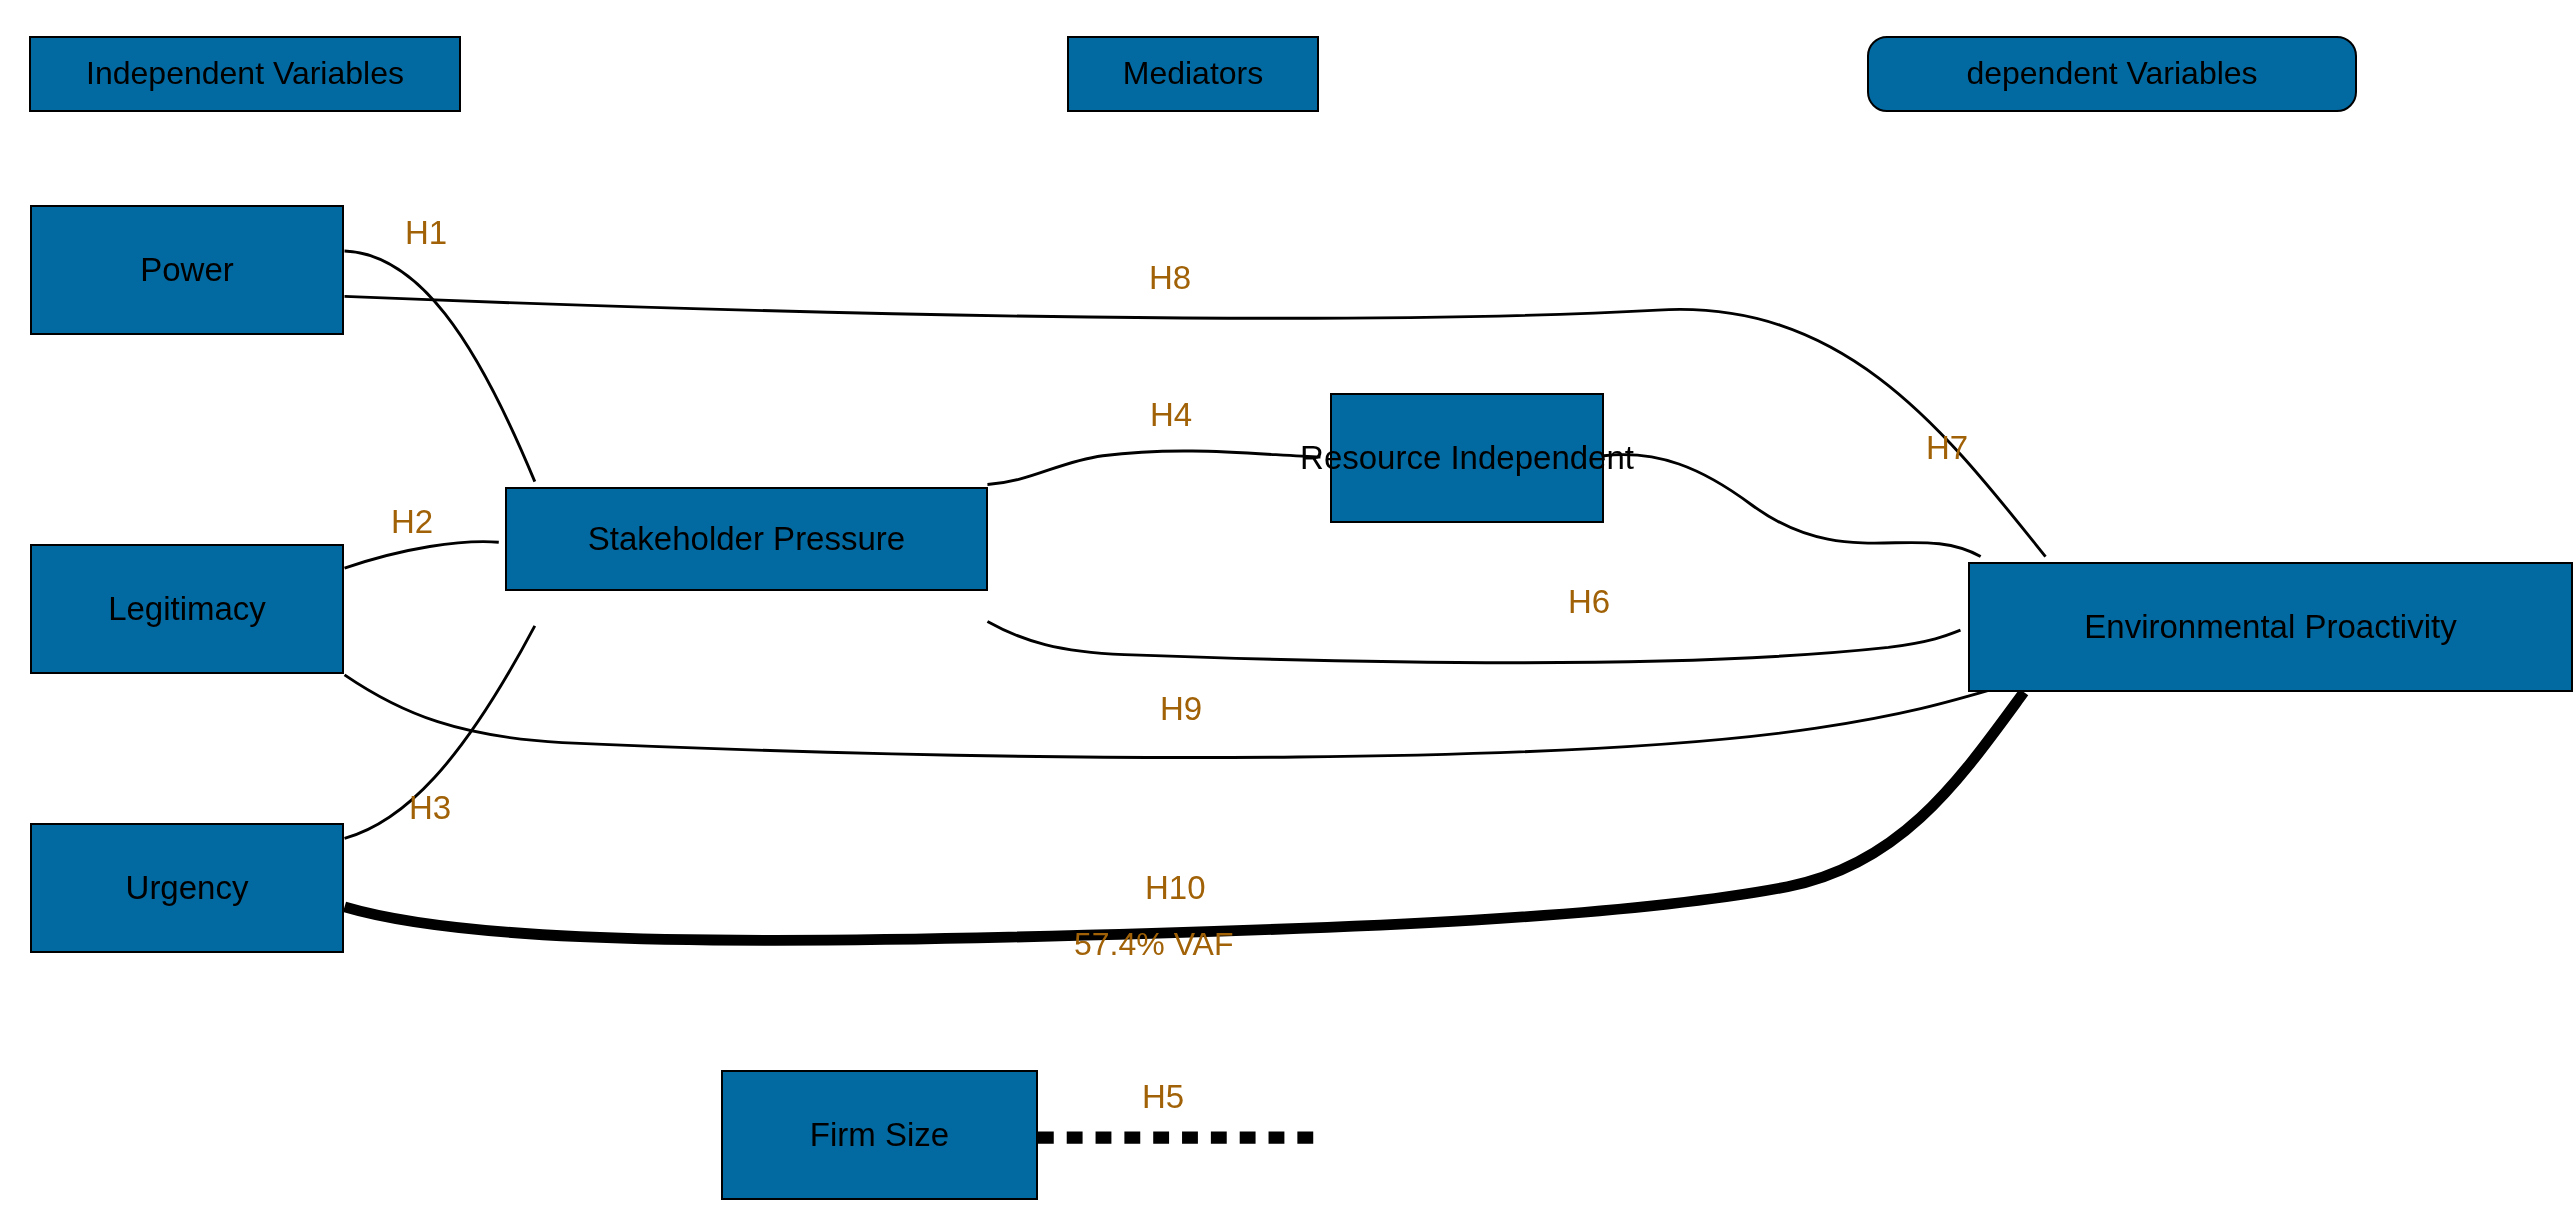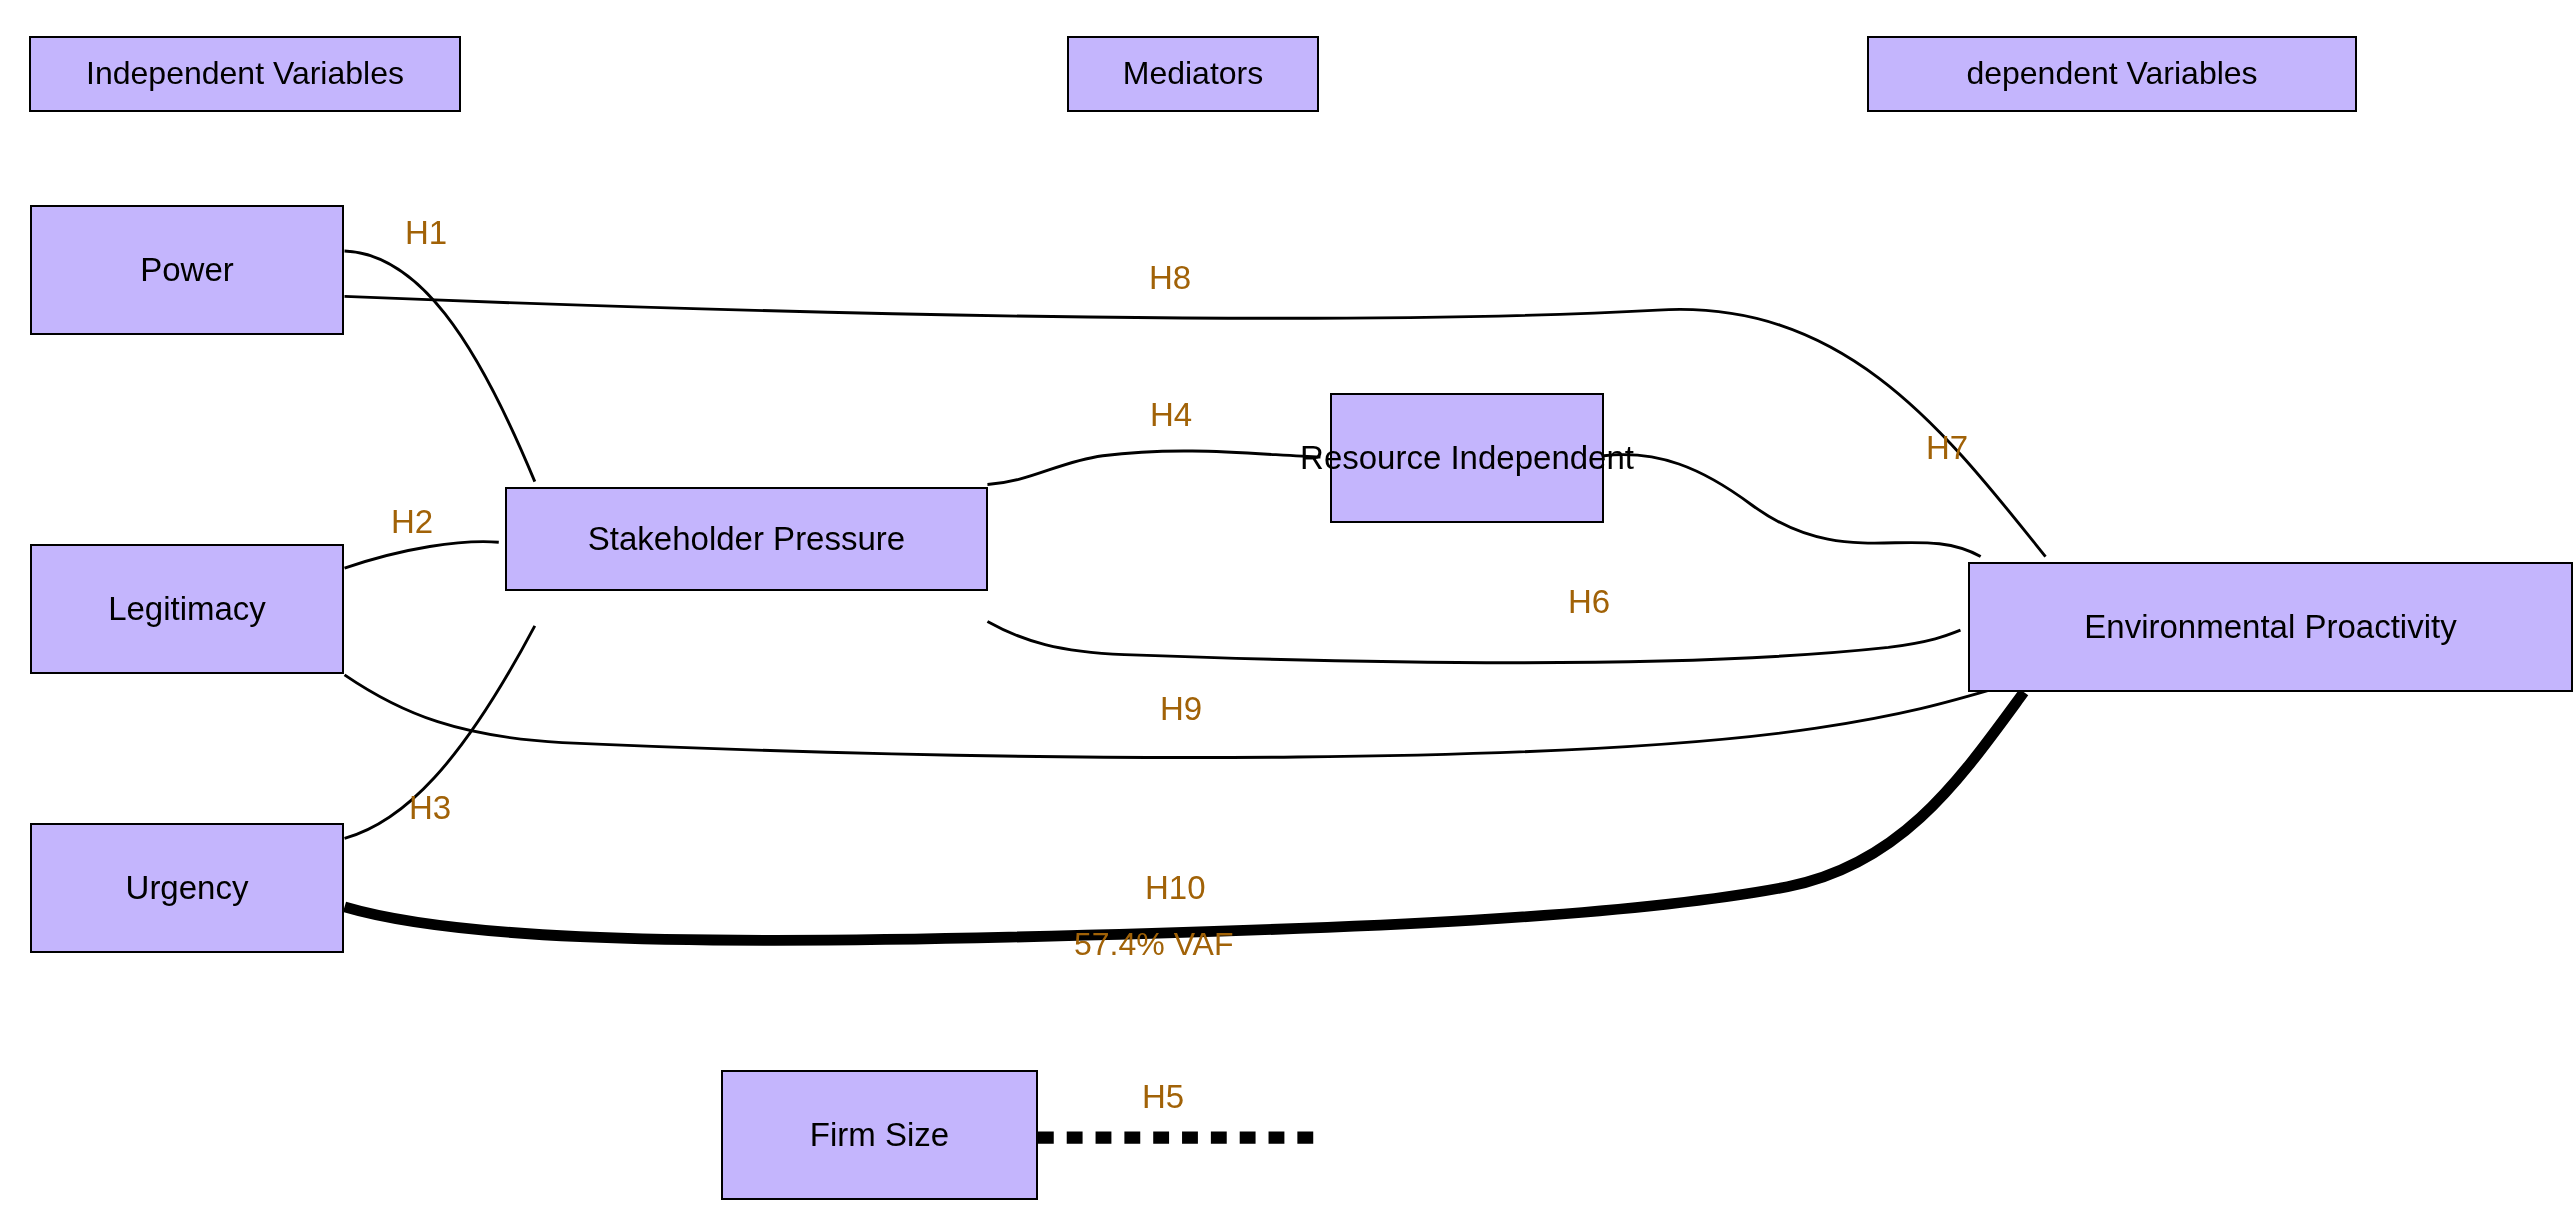--- a/index.html
+++ b/index.html
@@ -17,21 +17,21 @@
     width: 2576px;
     height: 1230px;
     background: #ffffff;
     overflow: hidden;
   }
   
   .box {
     position: absolute;
     box-sizing: border-box;
     border: 2.2px solid #000000;
-    background: #c4b5fd;
+    background: #0369a1;
     display: flex;
     align-items: center;
     z-index: 5;
   }
   .box.center-text { justify-content: center; }
   .box .box-label {
     font-size: 33px;
     line-height: 1.1;
     color: #000000;
     white-space: nowrap;
@@ -108,21 +108,21 @@
   </svg>
 
   <div class="box header-box center-text" style="left:29px; top:36px; width:432px; height:76px;">
     <span class="box-label">Independent Variables</span>
   </div>
 
   <div class="box header-box center-text" style="left:1067px; top:36px; width:252px; height:76px;text-align:right;">
     <span class="box-label">Mediators</span>
   </div>
 
-  <div class="box header-box center-text" style="left:1867px; top:36px; width:490px; height:76px;">
+  <div class="box header-box center-text" style="left:1867px; top:36px; width:490px; height:76px;border-radius:20px;">
     <span class="box-label">dependent Variables</span>
   </div>
 
   <div class="box center-text" style="left:30px; top:205px; width:314px; height:130px;">
     <span class="box-label">Power</span>
   </div>
 
   <div class="box center-text" style="left:30px; top:544px; width:314px; height:130px;">
     <span class="box-label">Legitimacy</span>
   </div>

